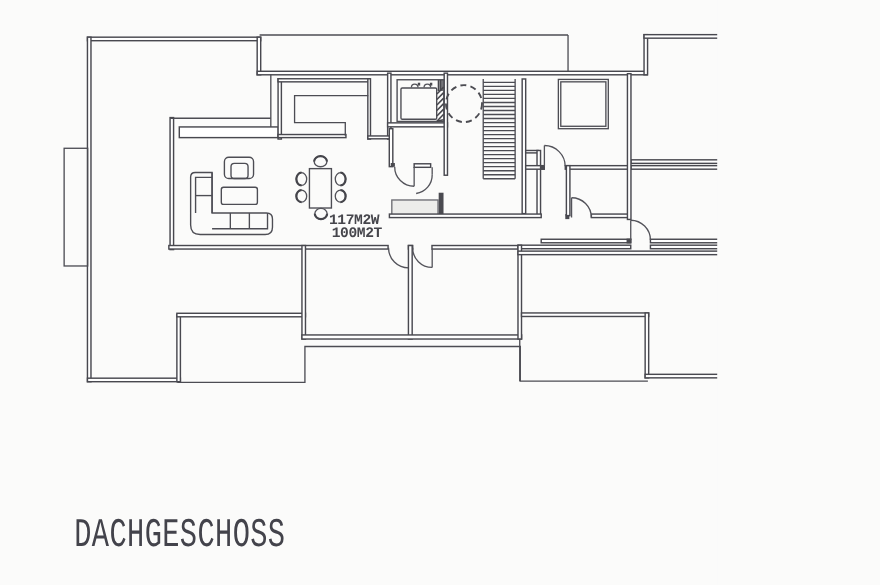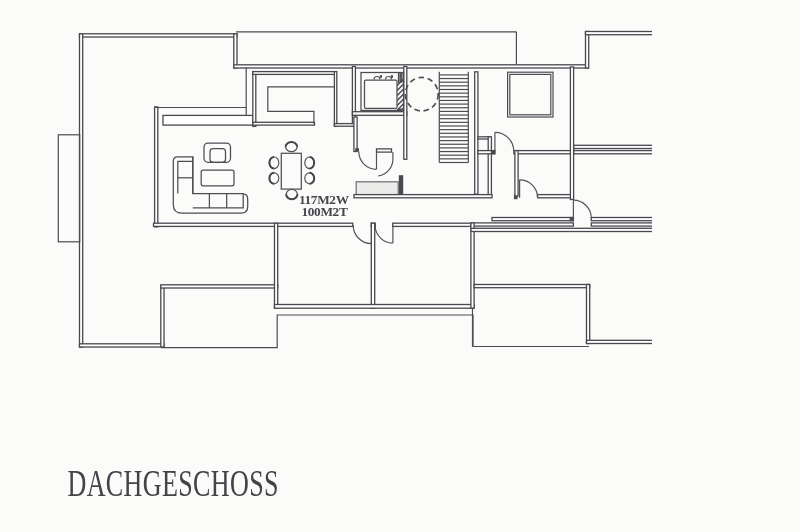--- a/index.html
+++ b/index.html
@@ -1,17 +1,17 @@
 <!DOCTYPE html>
 <html><head>
 <meta charset="utf-8">
 <style>
 html,body{margin:0;padding:0;background:#fbfbfa;}
 #page{position:relative;width:652px;height:532px;background:#fbfbfa;overflow:hidden;
-font-family:Liberation Serif, serif;}
+font-family:Liberation Mono, monospace;}
 svg{position:absolute;left:0;top:0;}
 .w{fill:#ffffff;stroke:#48484f;stroke-width:1.3;}
 .s{stroke:#4c4c53;stroke-width:1.2;fill:none;}
 .f{stroke:#4d4d54;stroke-width:1.25;fill:none;}
 .d{stroke:#53535a;stroke-width:1.2;fill:none;}
 .k{fill:#4a4a50;}
 </style>
 </head>
 <body>
 <div id="page">

